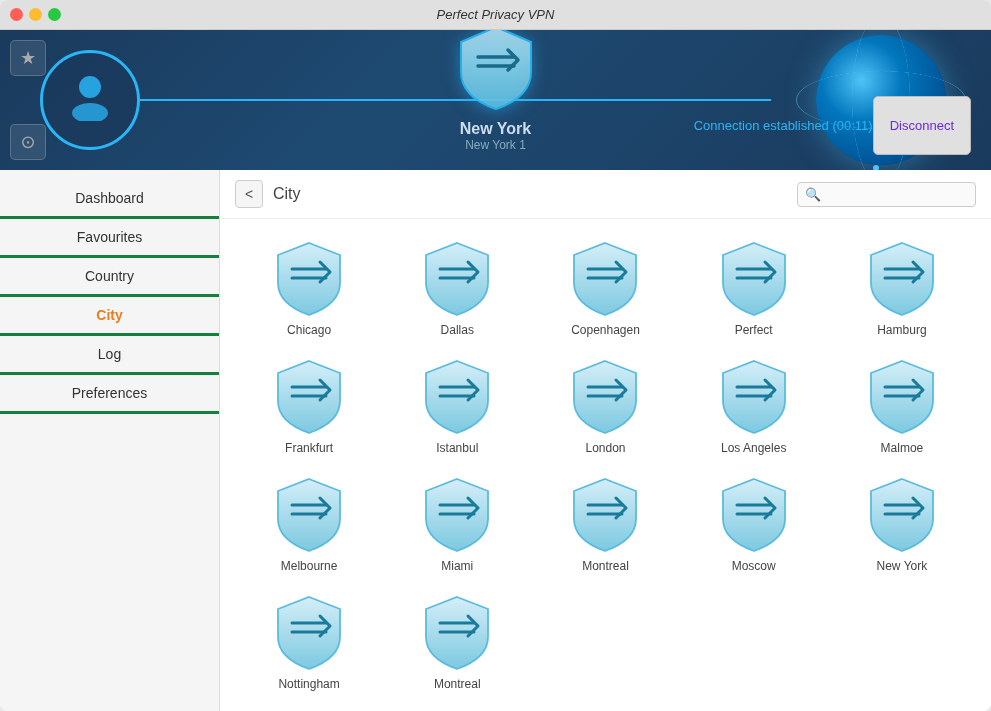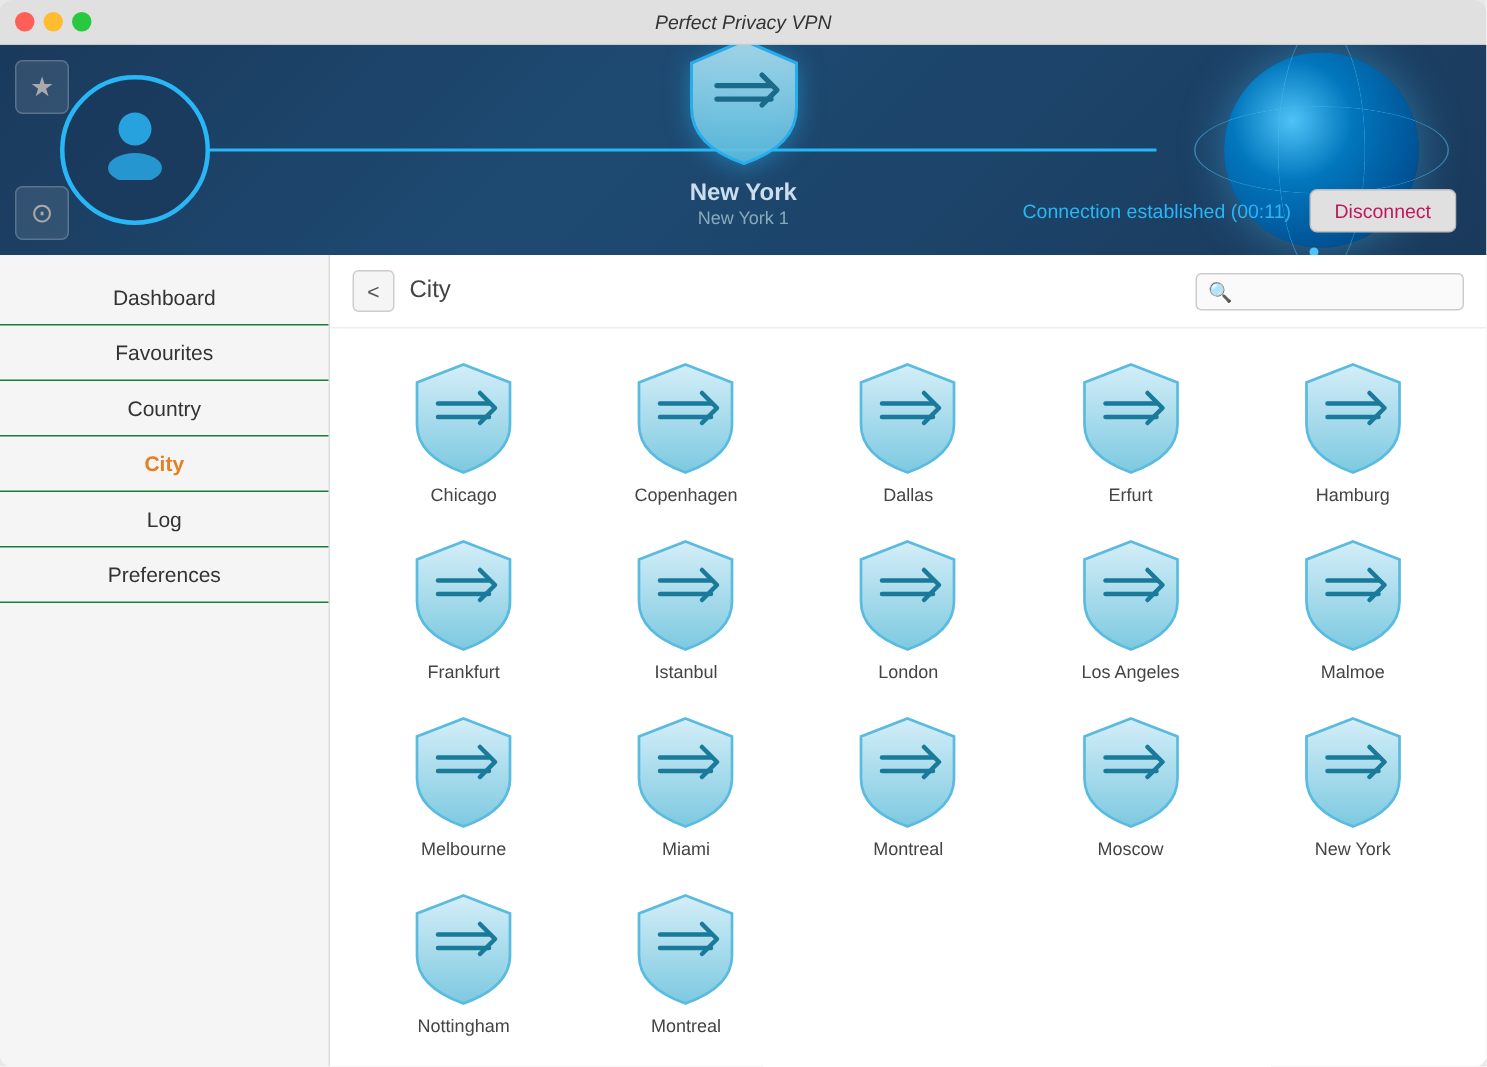--- a/index.html
+++ b/index.html
@@ -177,32 +177,31 @@
       text-align: left;
     }
 
     
     .hero-status {
       position: absolute;
       bottom: 15px;
       right: 20px;
       display: flex;
       align-items: center;
-      gap: 12px;
     }
     .connection-status {
       color: #29b6f6;
       font-size: 13px;
       font-weight: 500;
     }
     .disconnect-btn {
       background: #e0e0e0;
-      color: #be185d;
+      color: #6d28d9;
       border: 1px solid #bbb;
-      padding: 6px 16px;
+      padding: 21px 16px;
       border-radius: 5px;
       font-size: 13px;
       cursor: pointer;
     }
 
     
     .star-btn {
       position: absolute;
       top: 10px;
       left: 10px;
@@ -252,21 +251,21 @@
       display: flex;
       flex-direction: column;
       padding-top: 10px;
     }
     .sidebar-item {
       padding: 10px 15px;
       font-size: 14px;
       color: #333;
       cursor: pointer;
       text-align: center;
-      border-bottom: 1px solid #15803d;
+      border-bottom: 3px solid #15803d;
     }
     .sidebar-item.active {
       font-weight: 700;
       color: #e67e22;
     }
 
     
     .content-area {
       flex: 1;
       background: #fff;
@@ -464,66 +463,66 @@
         <line x1="18" y1="39" x2="52" y2="39" stroke="#1a7a9a" stroke-width="3" stroke-linecap="round"></line>
         <polyline points="46,23 56,33 46,43" fill="none" stroke="#1a7a9a" stroke-width="3" stroke-linecap="round" stroke-linejoin="round"></polyline>
       </svg>
     </div>
     <span class="city-name">Chicago</span>
   </div>
           <div class="city-item">
     <div class="city-shield">
       <svg viewBox="0 0 70 78" xmlns="http://www.w3.org/2000/svg">
         <defs>
+          <linearGradient id="sg2" x1="0" y1="0" x2="0" y2="1">
+            <stop offset="0%" stop-color="#d4eef8"></stop>
+            <stop offset="100%" stop-color="#7dc9e0"></stop>
+          </linearGradient>
+        </defs>
+        <path d="M35 4 L66 16 L66 44 Q66 65 35 76 Q4 65 4 44 L4 16 Z" fill="url(#sg2)" stroke="#5abbe0" stroke-width="1.8"></path>
+        <line x1="18" y1="30" x2="52" y2="30" stroke="#1a7a9a" stroke-width="3" stroke-linecap="round"></line>
+        <line x1="18" y1="39" x2="52" y2="39" stroke="#1a7a9a" stroke-width="3" stroke-linecap="round"></line>
+        <polyline points="46,23 56,33 46,43" fill="none" stroke="#1a7a9a" stroke-width="3" stroke-linecap="round" stroke-linejoin="round"></polyline>
+      </svg>
+    </div>
+    <span class="city-name">Dallas</span>
+  </div>
+          <div class="city-item">
+    <div class="city-shield">
+      <svg viewBox="0 0 70 78" xmlns="http://www.w3.org/2000/svg">
+        <defs>
           <linearGradient id="sg1" x1="0" y1="0" x2="0" y2="1">
             <stop offset="0%" stop-color="#d4eef8"></stop>
             <stop offset="100%" stop-color="#7dc9e0"></stop>
           </linearGradient>
         </defs>
         <path d="M35 4 L66 16 L66 44 Q66 65 35 76 Q4 65 4 44 L4 16 Z" fill="url(#sg1)" stroke="#5abbe0" stroke-width="1.8"></path>
         <line x1="18" y1="30" x2="52" y2="30" stroke="#1a7a9a" stroke-width="3" stroke-linecap="round"></line>
         <line x1="18" y1="39" x2="52" y2="39" stroke="#1a7a9a" stroke-width="3" stroke-linecap="round"></line>
         <polyline points="46,23 56,33 46,43" fill="none" stroke="#1a7a9a" stroke-width="3" stroke-linecap="round" stroke-linejoin="round"></polyline>
       </svg>
     </div>
     <span class="city-name">Copenhagen</span>
   </div>
           <div class="city-item">
     <div class="city-shield">
       <svg viewBox="0 0 70 78" xmlns="http://www.w3.org/2000/svg">
         <defs>
-          <linearGradient id="sg2" x1="0" y1="0" x2="0" y2="1">
-            <stop offset="0%" stop-color="#d4eef8"></stop>
-            <stop offset="100%" stop-color="#7dc9e0"></stop>
-          </linearGradient>
-        </defs>
-        <path d="M35 4 L66 16 L66 44 Q66 65 35 76 Q4 65 4 44 L4 16 Z" fill="url(#sg2)" stroke="#5abbe0" stroke-width="1.8"></path>
-        <line x1="18" y1="30" x2="52" y2="30" stroke="#1a7a9a" stroke-width="3" stroke-linecap="round"></line>
-        <line x1="18" y1="39" x2="52" y2="39" stroke="#1a7a9a" stroke-width="3" stroke-linecap="round"></line>
-        <polyline points="46,23 56,33 46,43" fill="none" stroke="#1a7a9a" stroke-width="3" stroke-linecap="round" stroke-linejoin="round"></polyline>
-      </svg>
-    </div>
-    <span class="city-name">Dallas</span>
-  </div>
-          <div class="city-item">
-    <div class="city-shield">
-      <svg viewBox="0 0 70 78" xmlns="http://www.w3.org/2000/svg">
-        <defs>
           <linearGradient id="sg3" x1="0" y1="0" x2="0" y2="1">
             <stop offset="0%" stop-color="#d4eef8"></stop>
             <stop offset="100%" stop-color="#7dc9e0"></stop>
           </linearGradient>
         </defs>
         <path d="M35 4 L66 16 L66 44 Q66 65 35 76 Q4 65 4 44 L4 16 Z" fill="url(#sg3)" stroke="#5abbe0" stroke-width="1.8"></path>
         <line x1="18" y1="30" x2="52" y2="30" stroke="#1a7a9a" stroke-width="3" stroke-linecap="round"></line>
         <line x1="18" y1="39" x2="52" y2="39" stroke="#1a7a9a" stroke-width="3" stroke-linecap="round"></line>
         <polyline points="46,23 56,33 46,43" fill="none" stroke="#1a7a9a" stroke-width="3" stroke-linecap="round" stroke-linejoin="round"></polyline>
       </svg>
     </div>
-    <span class="city-name">Erfurt</span>
+    <span class="city-name">Perfect</span>
   </div>
           <div class="city-item">
     <div class="city-shield">
       <svg viewBox="0 0 70 78" xmlns="http://www.w3.org/2000/svg">
         <defs>
           <linearGradient id="sg5" x1="0" y1="0" x2="0" y2="1">
             <stop offset="0%" stop-color="#d4eef8"></stop>
             <stop offset="100%" stop-color="#7dc9e0"></stop>
           </linearGradient>
         </defs>

